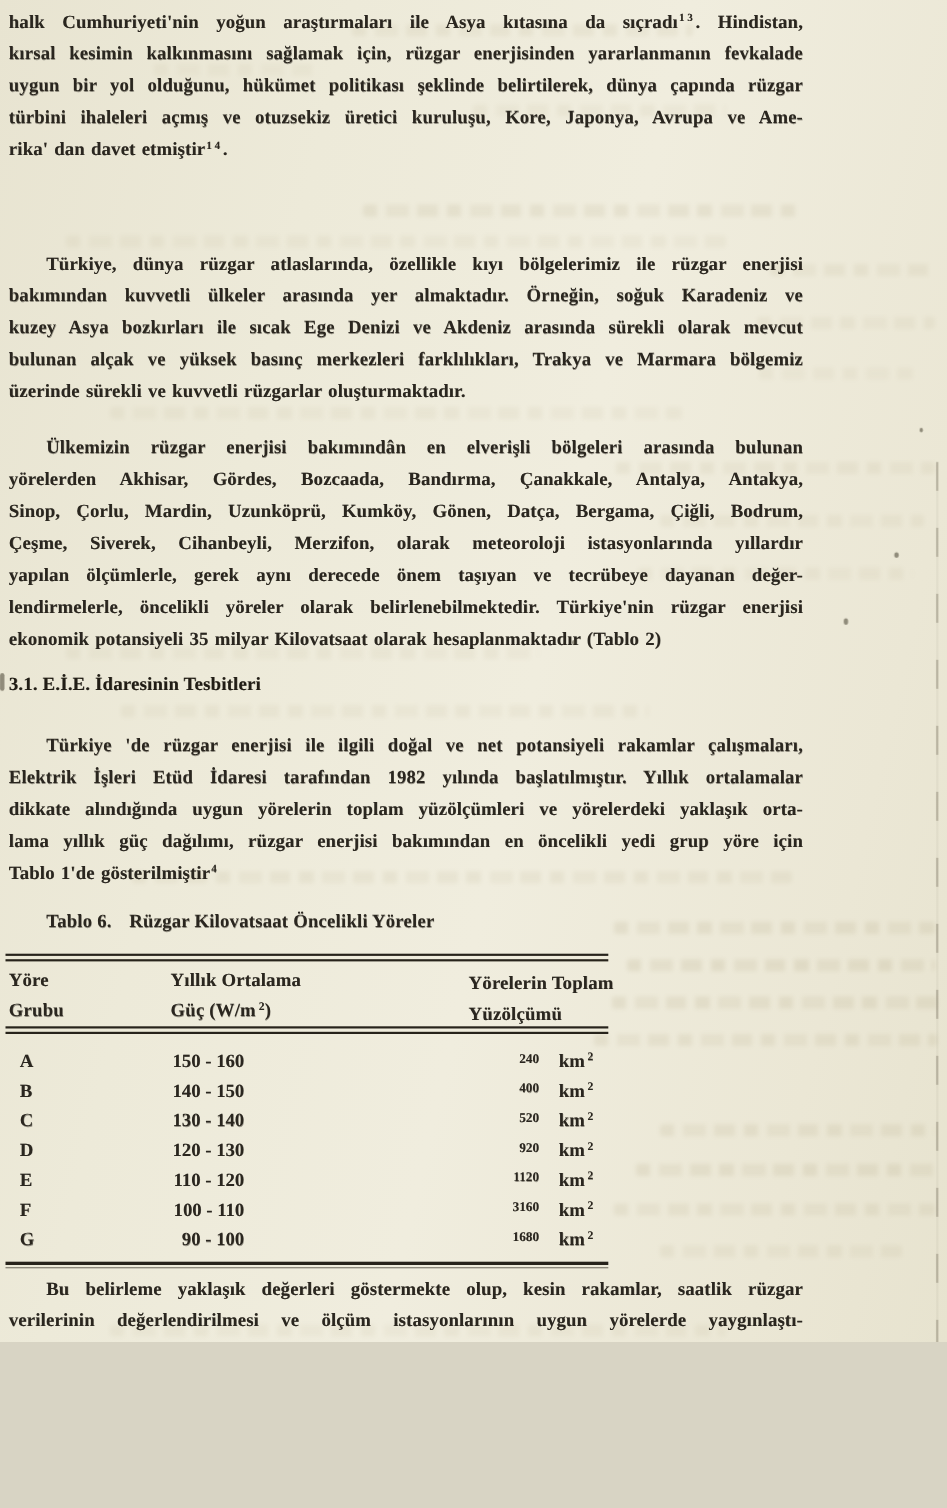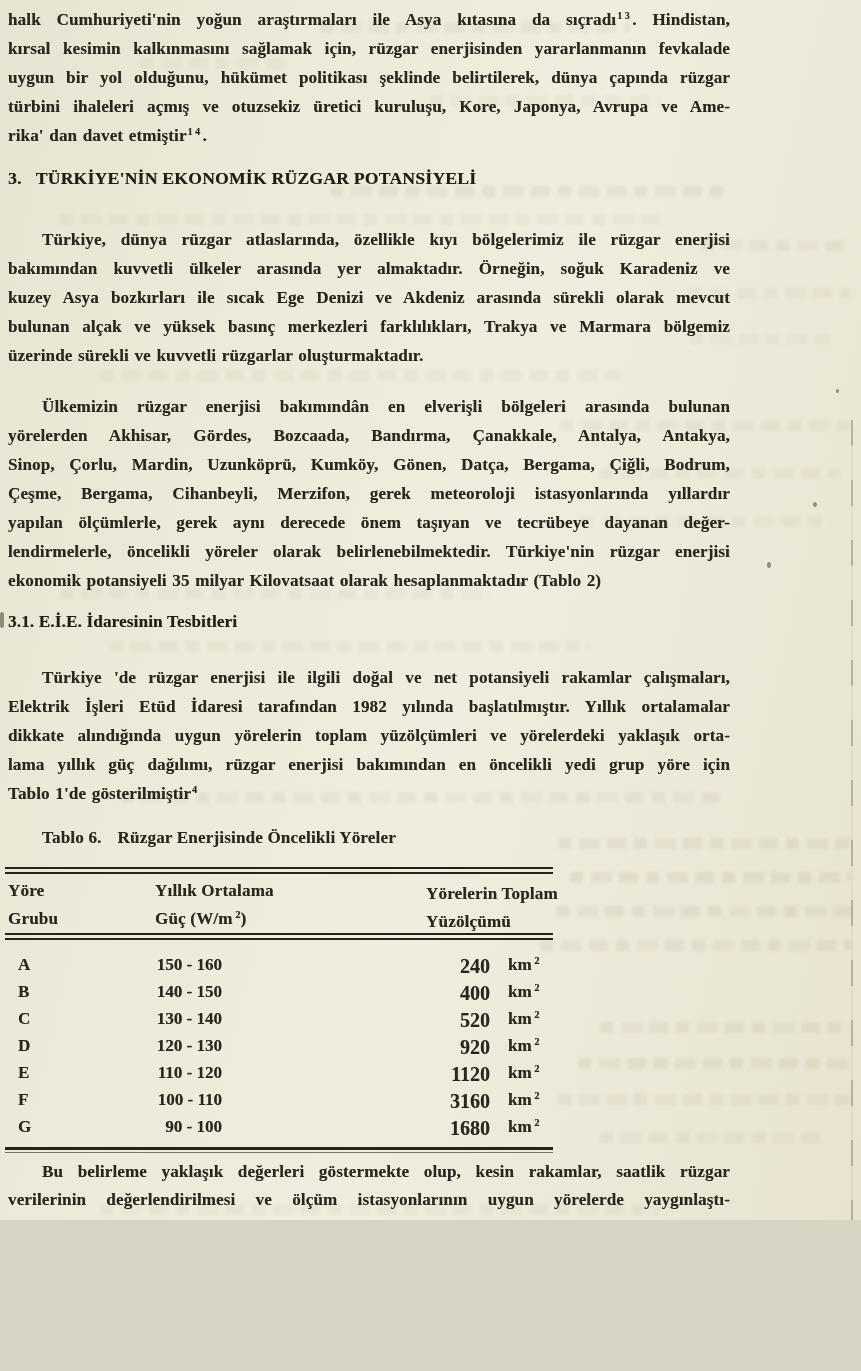--- a/index.html
+++ b/index.html
@@ -34,21 +34,21 @@
   .tcap{position:absolute;left:42px;top:828px;font-size:17px;font-weight:700;letter-spacing:0.2px;
         text-shadow:0.3px 0.3px 0.4px rgba(42,38,31,0.45);}
   .tcap .cap-title{margin-left:16px;}
   .rule{position:absolute;left:5px;width:548px;background:#27231b;}
   .th,.td{position:absolute;font-size:17px;font-weight:700;letter-spacing:0.2px;
         text-shadow:0.3px 0.3px 0.4px rgba(42,38,31,0.45);}
   .sup2{font-size:10.5px;line-height:0;vertical-align:6px;margin-left:2.5px;}
   .trow{position:absolute;left:0;width:560px;height:24px;}
   .trow .c1{position:absolute;left:18px;font-size:17px;font-weight:700;}
   .trow .c2{position:absolute;left:110px;width:112px;text-align:right;font-size:17px;font-weight:700;}
-  .trow .c3{position:absolute;left:360px;width:130px;text-align:right;font-size:20px;font-weight:700;}
+  .trow .c3{position:absolute;left:360px;width:130px;text-align:right;font-size:12px;font-weight:700;}
   .trow .cu{position:absolute;left:508px;font-size:17px;font-weight:700;}
   .trow span{text-shadow:0.3px 0.3px 0.4px rgba(42,38,31,0.45);}
   .pagenum{position:absolute;left:630px;top:1248px;width:100px;text-align:right;
         font-size:17px;font-weight:700;letter-spacing:0.5px;
         text-shadow:0.3px 0.3px 0.4px rgba(42,38,31,0.45);}
   
   .ghost{
     position:absolute;height:11px;border-radius:3px;filter:blur(1.7px);
     background:repeating-linear-gradient(90deg,
       rgba(148,133,88,0.55) 0 13px, rgba(148,133,88,0) 13px 21px,
@@ -103,55 +103,52 @@
   <div class="content">
 
     <div>
       <div class="tline" style="top:8px"><span>halk Cumhuriyeti'nin yoğun araştırmaları ile Asya kıtasına da sıçradı</span><sup class="fnote">13</sup><span>. Hindistan,</span></div>
       <div class="tline" style="top:37px">kırsal kesimin kalkınmasını sağlamak için, rüzgar enerjisinden yararlanmanın fevkalade</div>
       <div class="tline" style="top:66px">uygun bir yol olduğunu, hükümet politikası şeklinde belirtilerek, dünya çapında rüzgar</div>
       <div class="tline" style="top:95px">türbini ihaleleri açmış ve otuzsekiz üretici kuruluşu, Kore, Japonya, Avrupa ve Ame-</div>
       <div class="tline lastline" style="top:124px"><span>rika' dan davet etmiştir</span><sup class="fnote">14</sup><span>.</span></div>
     </div>
 
-    <div class="h3">
-      <span class="num">3.</span><span>TÜRKİYE'NİN EKONOMİK RÜZGAR POTANSİYELİ</span>
-    </div>
 
     <div>
       <div class="tline ind" style="top:228px">Türkiye, dünya rüzgar atlaslarında, özellikle kıyı bölgelerimiz ile rüzgar enerjisi</div>
       <div class="tline" style="top:257px">bakımından kuvvetli ülkeler arasında yer almaktadır. Örneğin, soğuk Karadeniz ve</div>
       <div class="tline" style="top:286px">kuzey Asya bozkırları ile sıcak Ege Denizi ve Akdeniz arasında sürekli olarak mevcut</div>
       <div class="tline" style="top:315px">bulunan alçak ve yüksek basınç merkezleri farklılıkları, Trakya ve Marmara bölgemiz</div>
       <div class="tline lastline" style="top:344px">üzerinde sürekli ve kuvvetli rüzgarlar oluşturmaktadır.</div>
     </div>
 
     <div>
       <div class="tline ind" style="top:395px">Ülkemizin rüzgar enerjisi bakımındân en elverişli bölgeleri arasında bulunan</div>
       <div class="tline" style="top:424px">yörelerden Akhisar, Gördes, Bozcaada, Bandırma, Çanakkale, Antalya, Antakya,</div>
       <div class="tline" style="top:453px">Sinop, Çorlu, Mardin, Uzunköprü, Kumköy, Gönen, Datça, Bergama, Çiğli, Bodrum,</div>
-      <div class="tline" style="top:482px">Çeşme, Bergama, Cihanbeyli, Merzifon, gerek meteoroloji istasyonlarında yıllardır</div>
+      <div class="tline" style="top:482px">Çeşme, Siverek, Cihanbeyli, Merzifon, olarak meteoroloji istasyonlarında yıllardır</div>
       <div class="tline" style="top:511px">yapılan ölçümlerle, gerek aynı derecede önem taşıyan ve tecrübeye dayanan değer-</div>
       <div class="tline" style="top:540px">lendirmelerle, öncelikli yöreler olarak belirlenebilmektedir. Türkiye'nin rüzgar enerjisi</div>
       <div class="tline lastline" style="top:569px">ekonomik potansiyeli 35 milyar Kilovatsaat olarak hesaplanmaktadır (Tablo 2)</div>
     </div>
 
     <div class="h31">3.1. E.İ.E. İdaresinin Tesbitleri</div>
 
     <div>
       <div class="tline ind" style="top:666px">Türkiye 'de rüzgar enerjisi ile ilgili doğal ve net potansiyeli rakamlar çalışmaları,</div>
       <div class="tline" style="top:695px">Elektrik İşleri Etüd İdaresi tarafından 1982 yılında başlatılmıştır. Yıllık ortalamalar</div>
       <div class="tline" style="top:724px">dikkate alındığında uygun yörelerin toplam yüzölçümleri ve yörelerdeki yaklaşık orta-</div>
       <div class="tline" style="top:753px">lama yıllık güç dağılımı, rüzgar enerjisi bakımından en öncelikli yedi grup yöre için</div>
       <div class="tline lastline" style="top:782px"><span>Tablo 1'de gösterilmiştir</span><sup class="fnote">4</sup></div>
     </div>
 
     <div>
       <div class="tcap">
-        <span>Tablo 6.</span><span class="cap-title">Rüzgar Enerjisinde Öncelikli Yöreler</span>
+        <span>Tablo 6.</span><span class="cap-title">Rüzgar Kilovatsaat Öncelikli Yöreler</span>
       </div>
 
       <div class="rule" style="top:867px;height:2px"></div>
       <div class="rule" style="top:872px;height:2px"></div>
 
       <div class="th" style="left:8px;top:881px">Yöre</div>
       <div class="th" style="left:8px;top:909px">Grubu</div>
       <div class="th" style="left:155px;top:881px">Yıllık Ortalama</div>
       <div class="th" style="left:155px;top:909px"><span>Güç (W/m</span><sup class="sup2">2</sup><span>)</span></div>
       <div class="th" style="left:426px;top:884px">Yörelerin Toplam</div>

